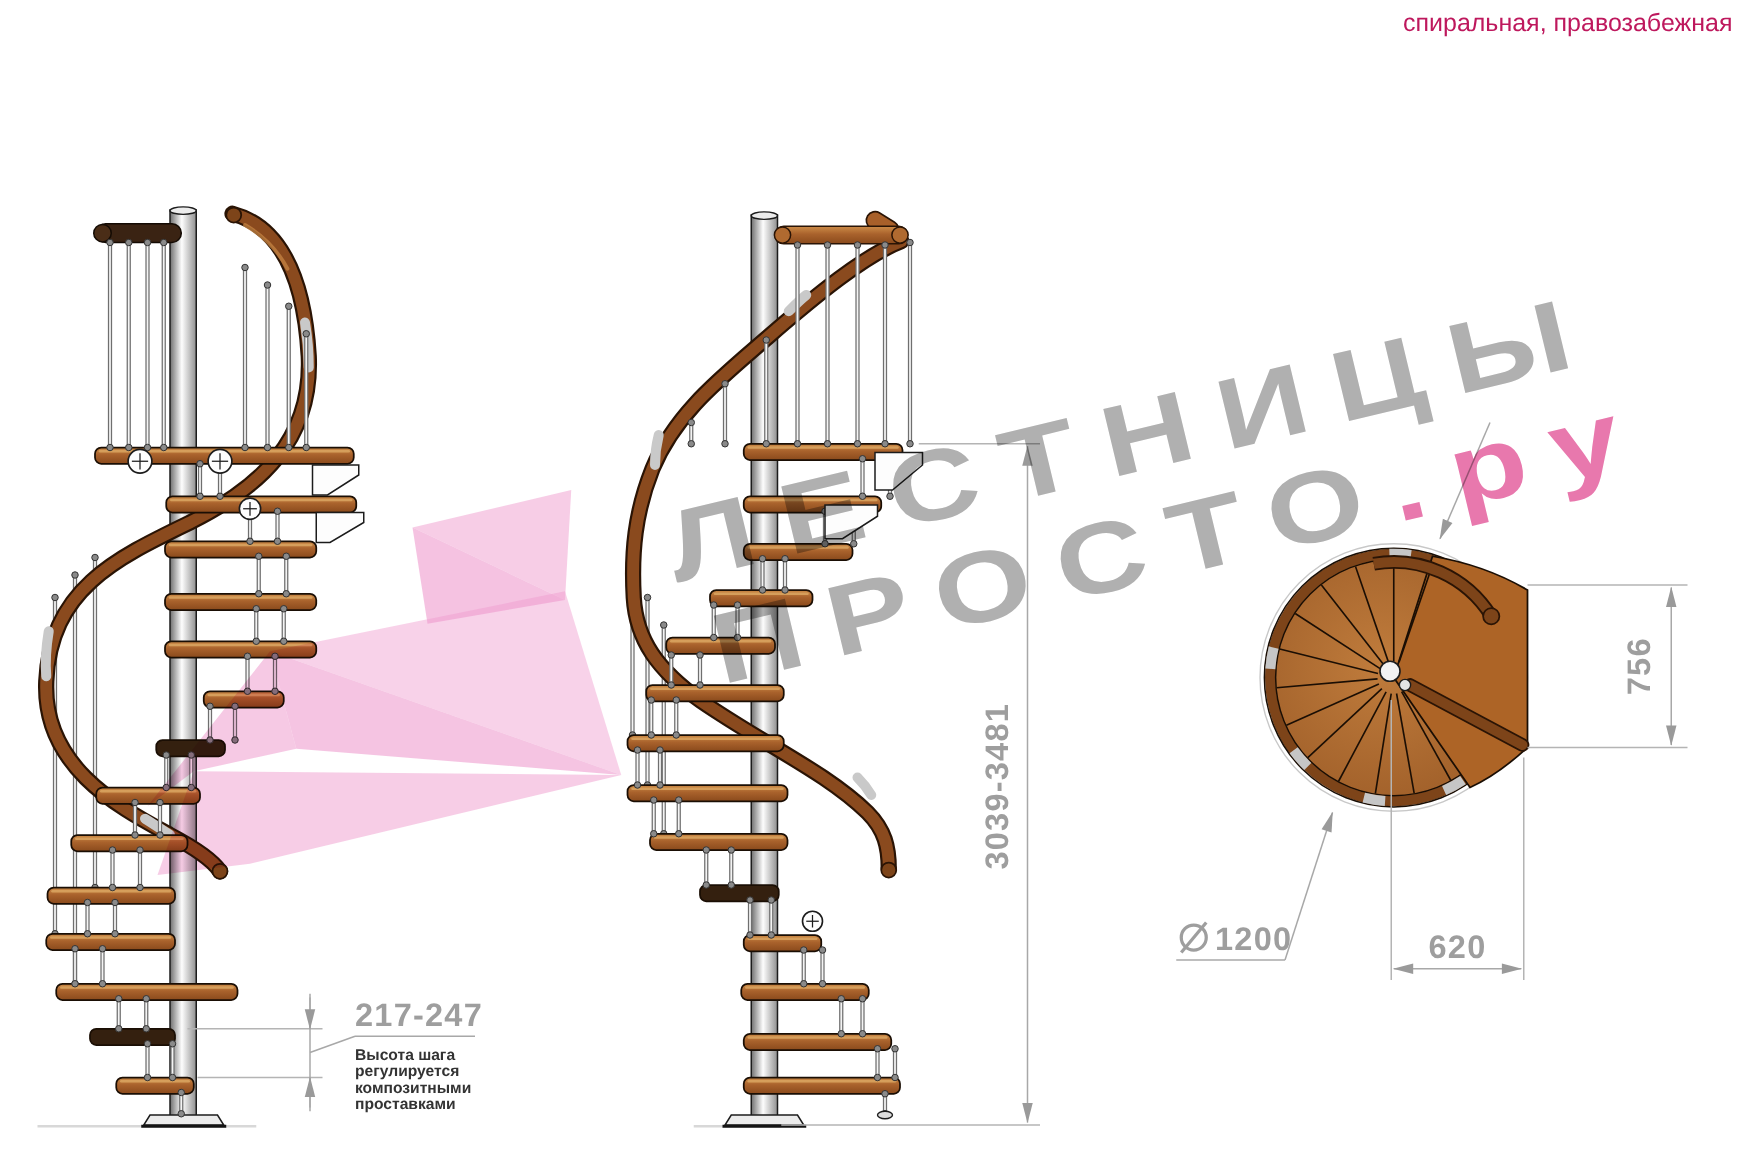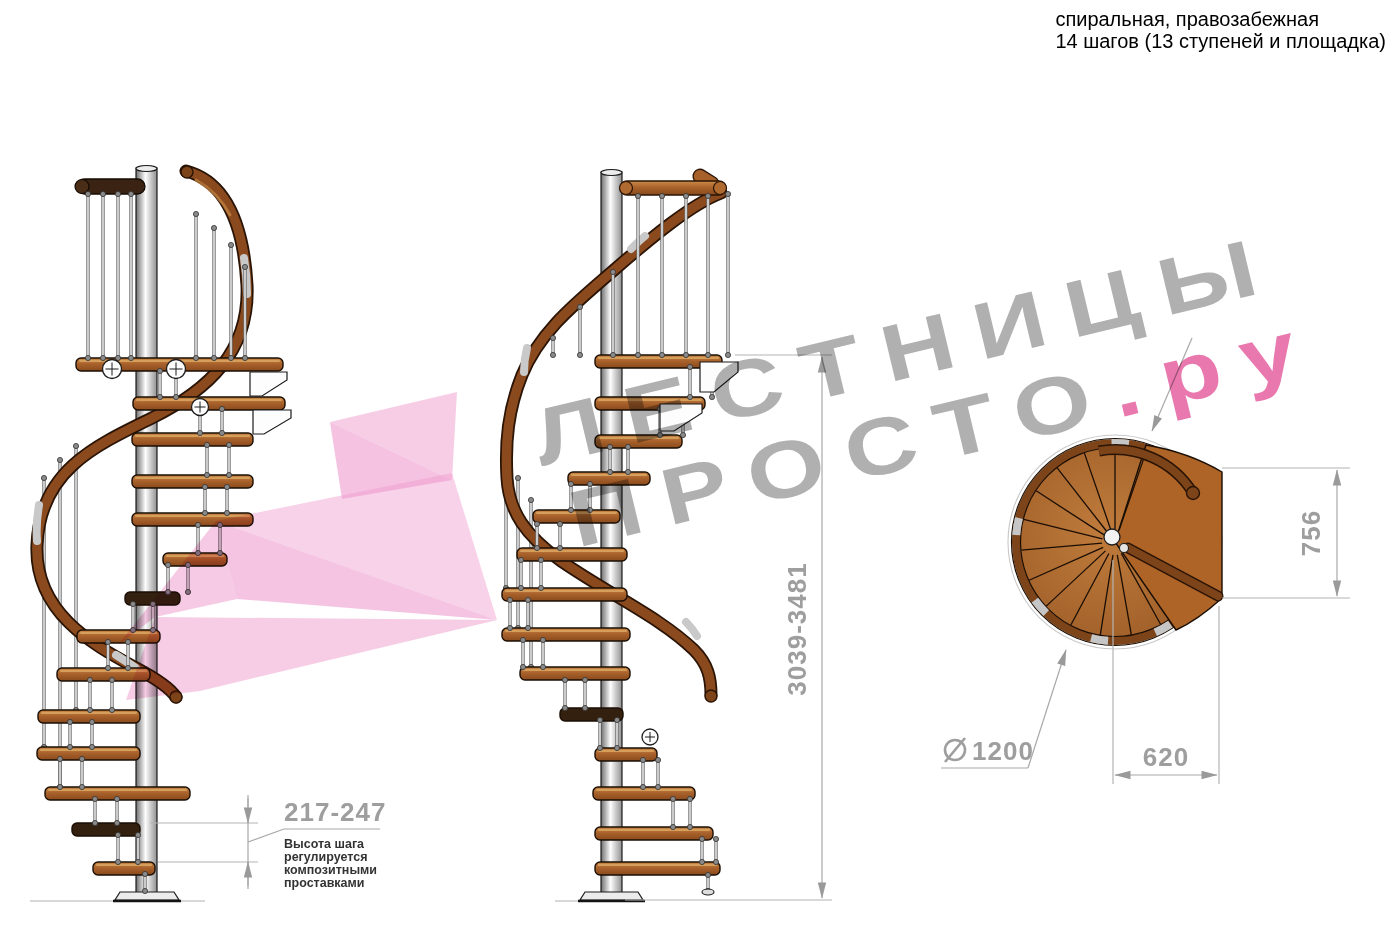--- a/index.html
+++ b/index.html
@@ -1,18 +1,18 @@
 <!DOCTYPE html>
 <html><head>
 <meta charset="utf-8">
 <style>
   html,body{margin:0;padding:0;background:#ffffff;}
   .page{position:relative;width:1400px;height:936px;background:#fff;overflow:hidden;
         font-family:"Liberation Sans", sans-serif;}
-  .header{position:absolute;top:8px;right:14px;text-align:left;color:#000000;
+  .header{position:absolute;top:8px;right:14px;text-align:right;color:#be185d;
           font-size:20px;line-height:22px;font-weight:400;}
   #drawing{position:absolute;left:0;top:0;}
   .wm-layer{position:absolute;left:0;top:0;width:1400px;height:936px;
             mix-blend-mode:multiply;pointer-events:none;}
   .wm-rot{position:absolute;left:495px;top:402px;width:900px;height:320px;
           transform:rotate(-13.5deg);transform-origin:0 0;}
   .wm-line{position:absolute;font-weight:700;white-space:nowrap;
            letter-spacing:18px;font-size:80px;transform:scaleX(1.25);transform-origin:0 0;}
   .wm-1{left:30px;top:0px;}
   .wm-2{left:46px;top:88px;}
@@ -22,21 +22,20 @@
   .dimtxt{font-weight:700;fill:#9e9e9e;font-size:26px;letter-spacing:1px;}
   .notetxt{font-weight:700;fill:#333333;font-size:12.5px;}
 </style>
 </head>
 <body>
 
 <div class="page">
 
   <div class="header">
     <div>спиральная, правозабежная</div>
-    <div>14 шагов (13 ступеней и площадка)</div>
   </div>
 
   <svg id="drawing" width="1400" height="936" viewBox="0 0 1400 936">
     <defs>
       <linearGradient id="pole" x1="0" y1="0" x2="1" y2="0">
         <stop offset="0" stop-color="#6f6f6f"></stop>
           <stop offset="0.45" stop-color="#fdfdfd"></stop>
         <stop offset="1" stop-color="#909090"></stop>
       </linearGradient>
       <linearGradient id="wood" x1="0" y1="0" x2="0" y2="1">

